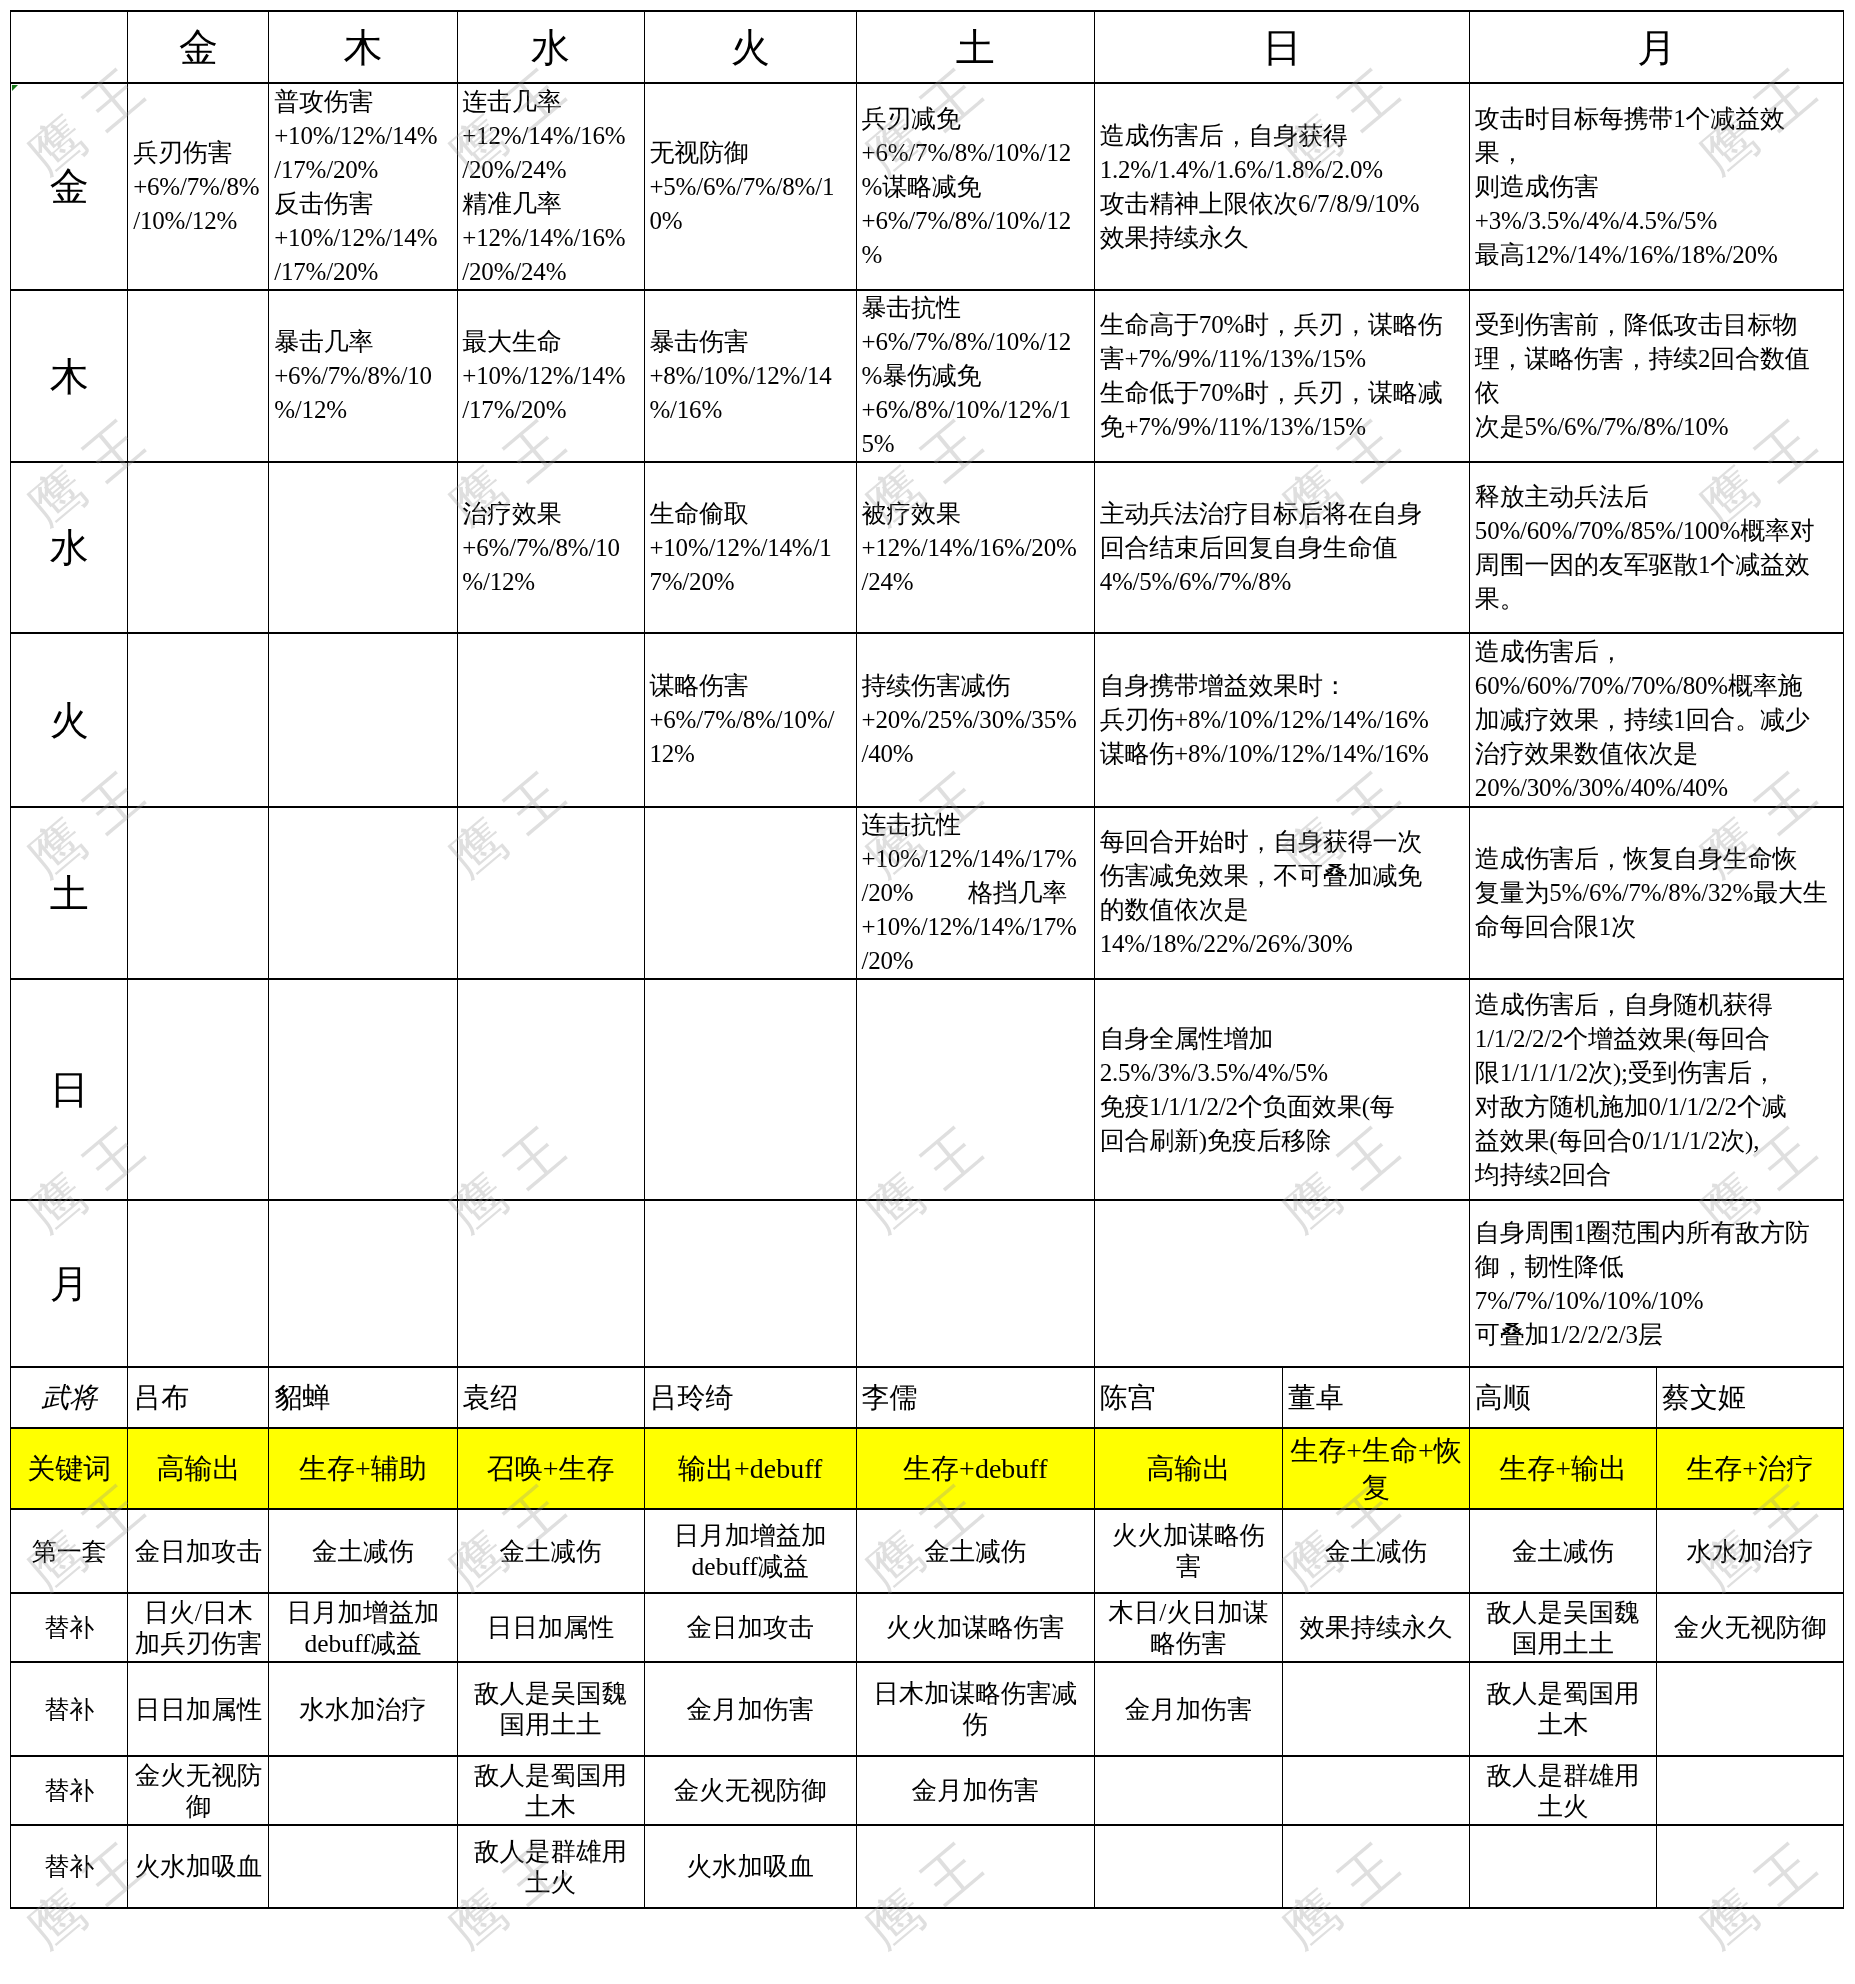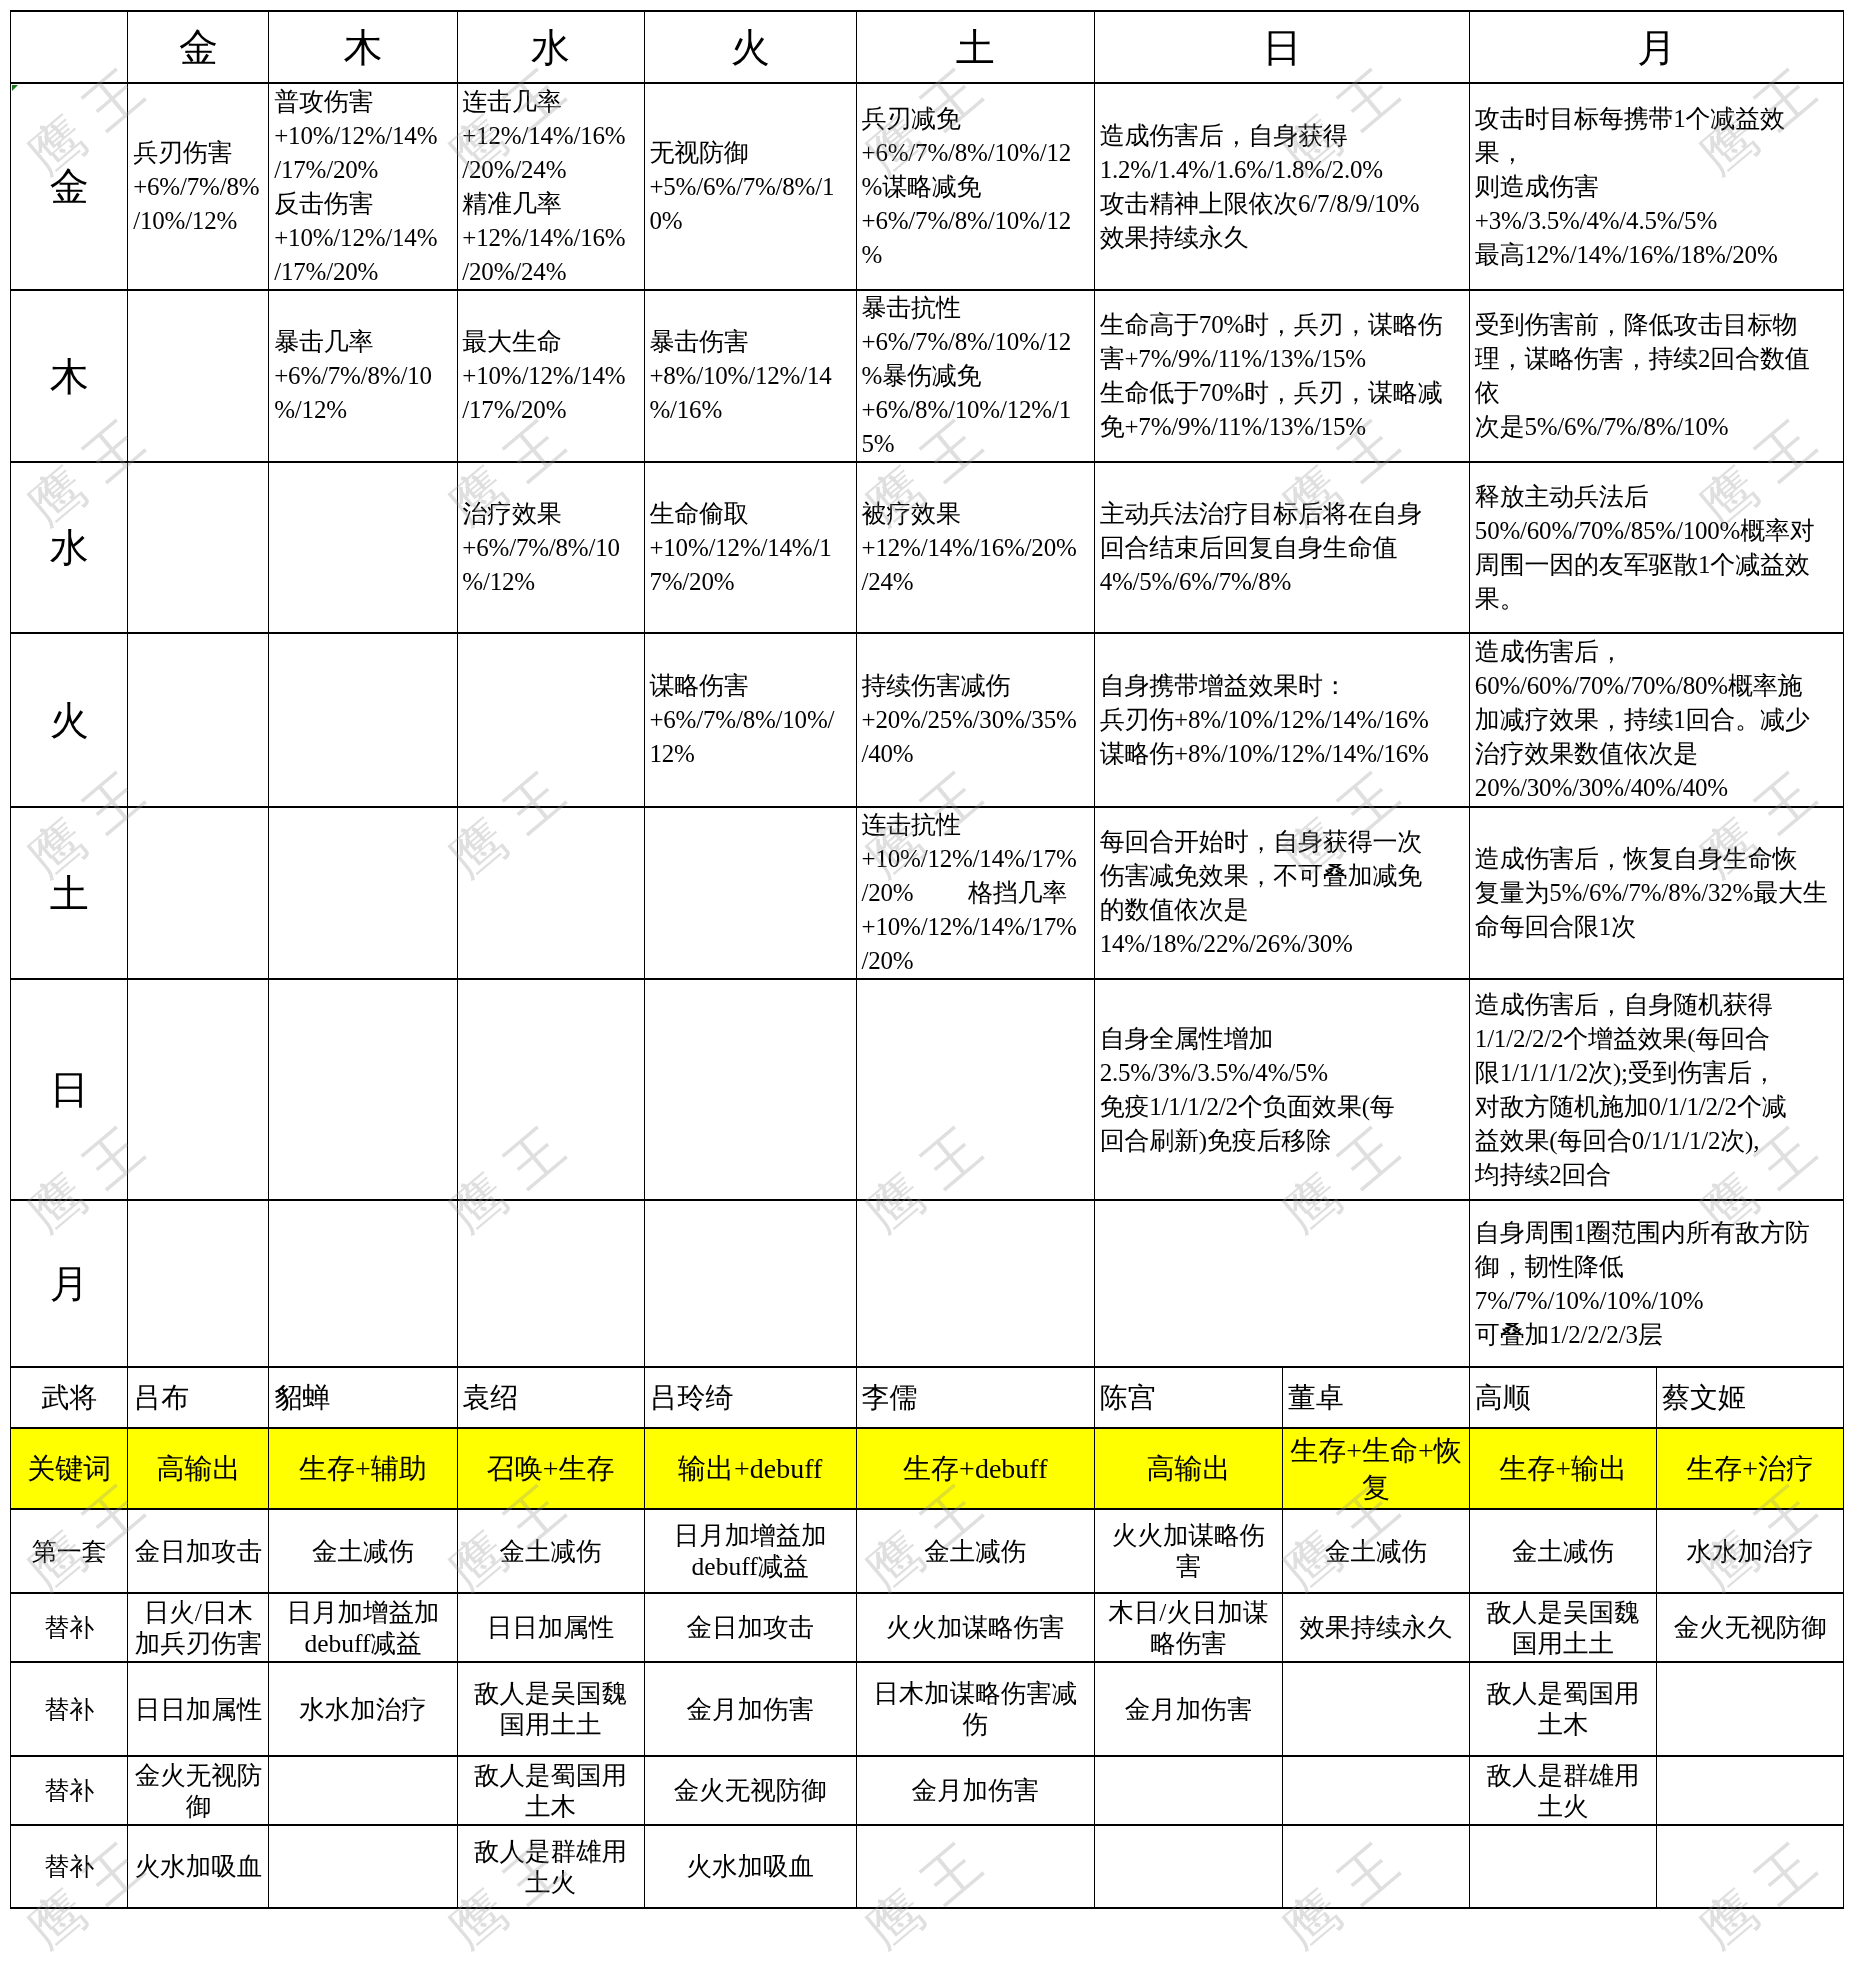--- a/index.html
+++ b/index.html
@@ -11,21 +11,21 @@
     
     .rh{height:72px} .r0{height:207px} .r1{height:172px} .r2{height:171px} .r3{height:174px}
     .r4{height:172px} .r5{height:221px} .r6{height:167px}
     .gh{height:61px} .g0{height:81px} .g1{height:84px} .g2{height:69px} .g3{height:69px}
     .g4{height:94px} .g5{height:69px} .g6{height:83px}
     .hdr { font-size:39px; text-align:center; line-height:41px; }
     .rowlbl { font-size:39px; text-align:center; line-height:41px; }
     .c { font-size:25px; line-height:34px; white-space:pre; text-align:left; letter-spacing:-0.2px; }
     .gname { font-size:28px; text-align:left; white-space:pre; line-height:33px; }
     .glabel { font-size:25px; text-align:center; white-space:pre; line-height:31px; }
-    .glabel.big { font-size:28px; }
+    .glabel.big { font-size:28px;font-style:italic; }
     .kw { background:#FFFF00; font-size:28px; line-height:37px; text-align:center; white-space:pre; }
     .gc { font-size:25.5px; line-height:31px; text-align:center; white-space:pre; }
     .wm { position:absolute; width:179px; height:69px; line-height:69px; text-align:center;
           font-family:"DejaVu Sans", sans-serif; font-size:55px; letter-spacing:18px; white-space:nowrap;
           color:rgba(150,150,150,0.30); transform:rotate(-40deg); pointer-events:none; z-index:5; }
     .marker { position:absolute; left:11.7px; top:85px; width:0; height:0;
               border-top:6.2px solid #1A7A1A; border-right:6.2px solid transparent; z-index:6; }
   </style>
 </head>
 <body>

